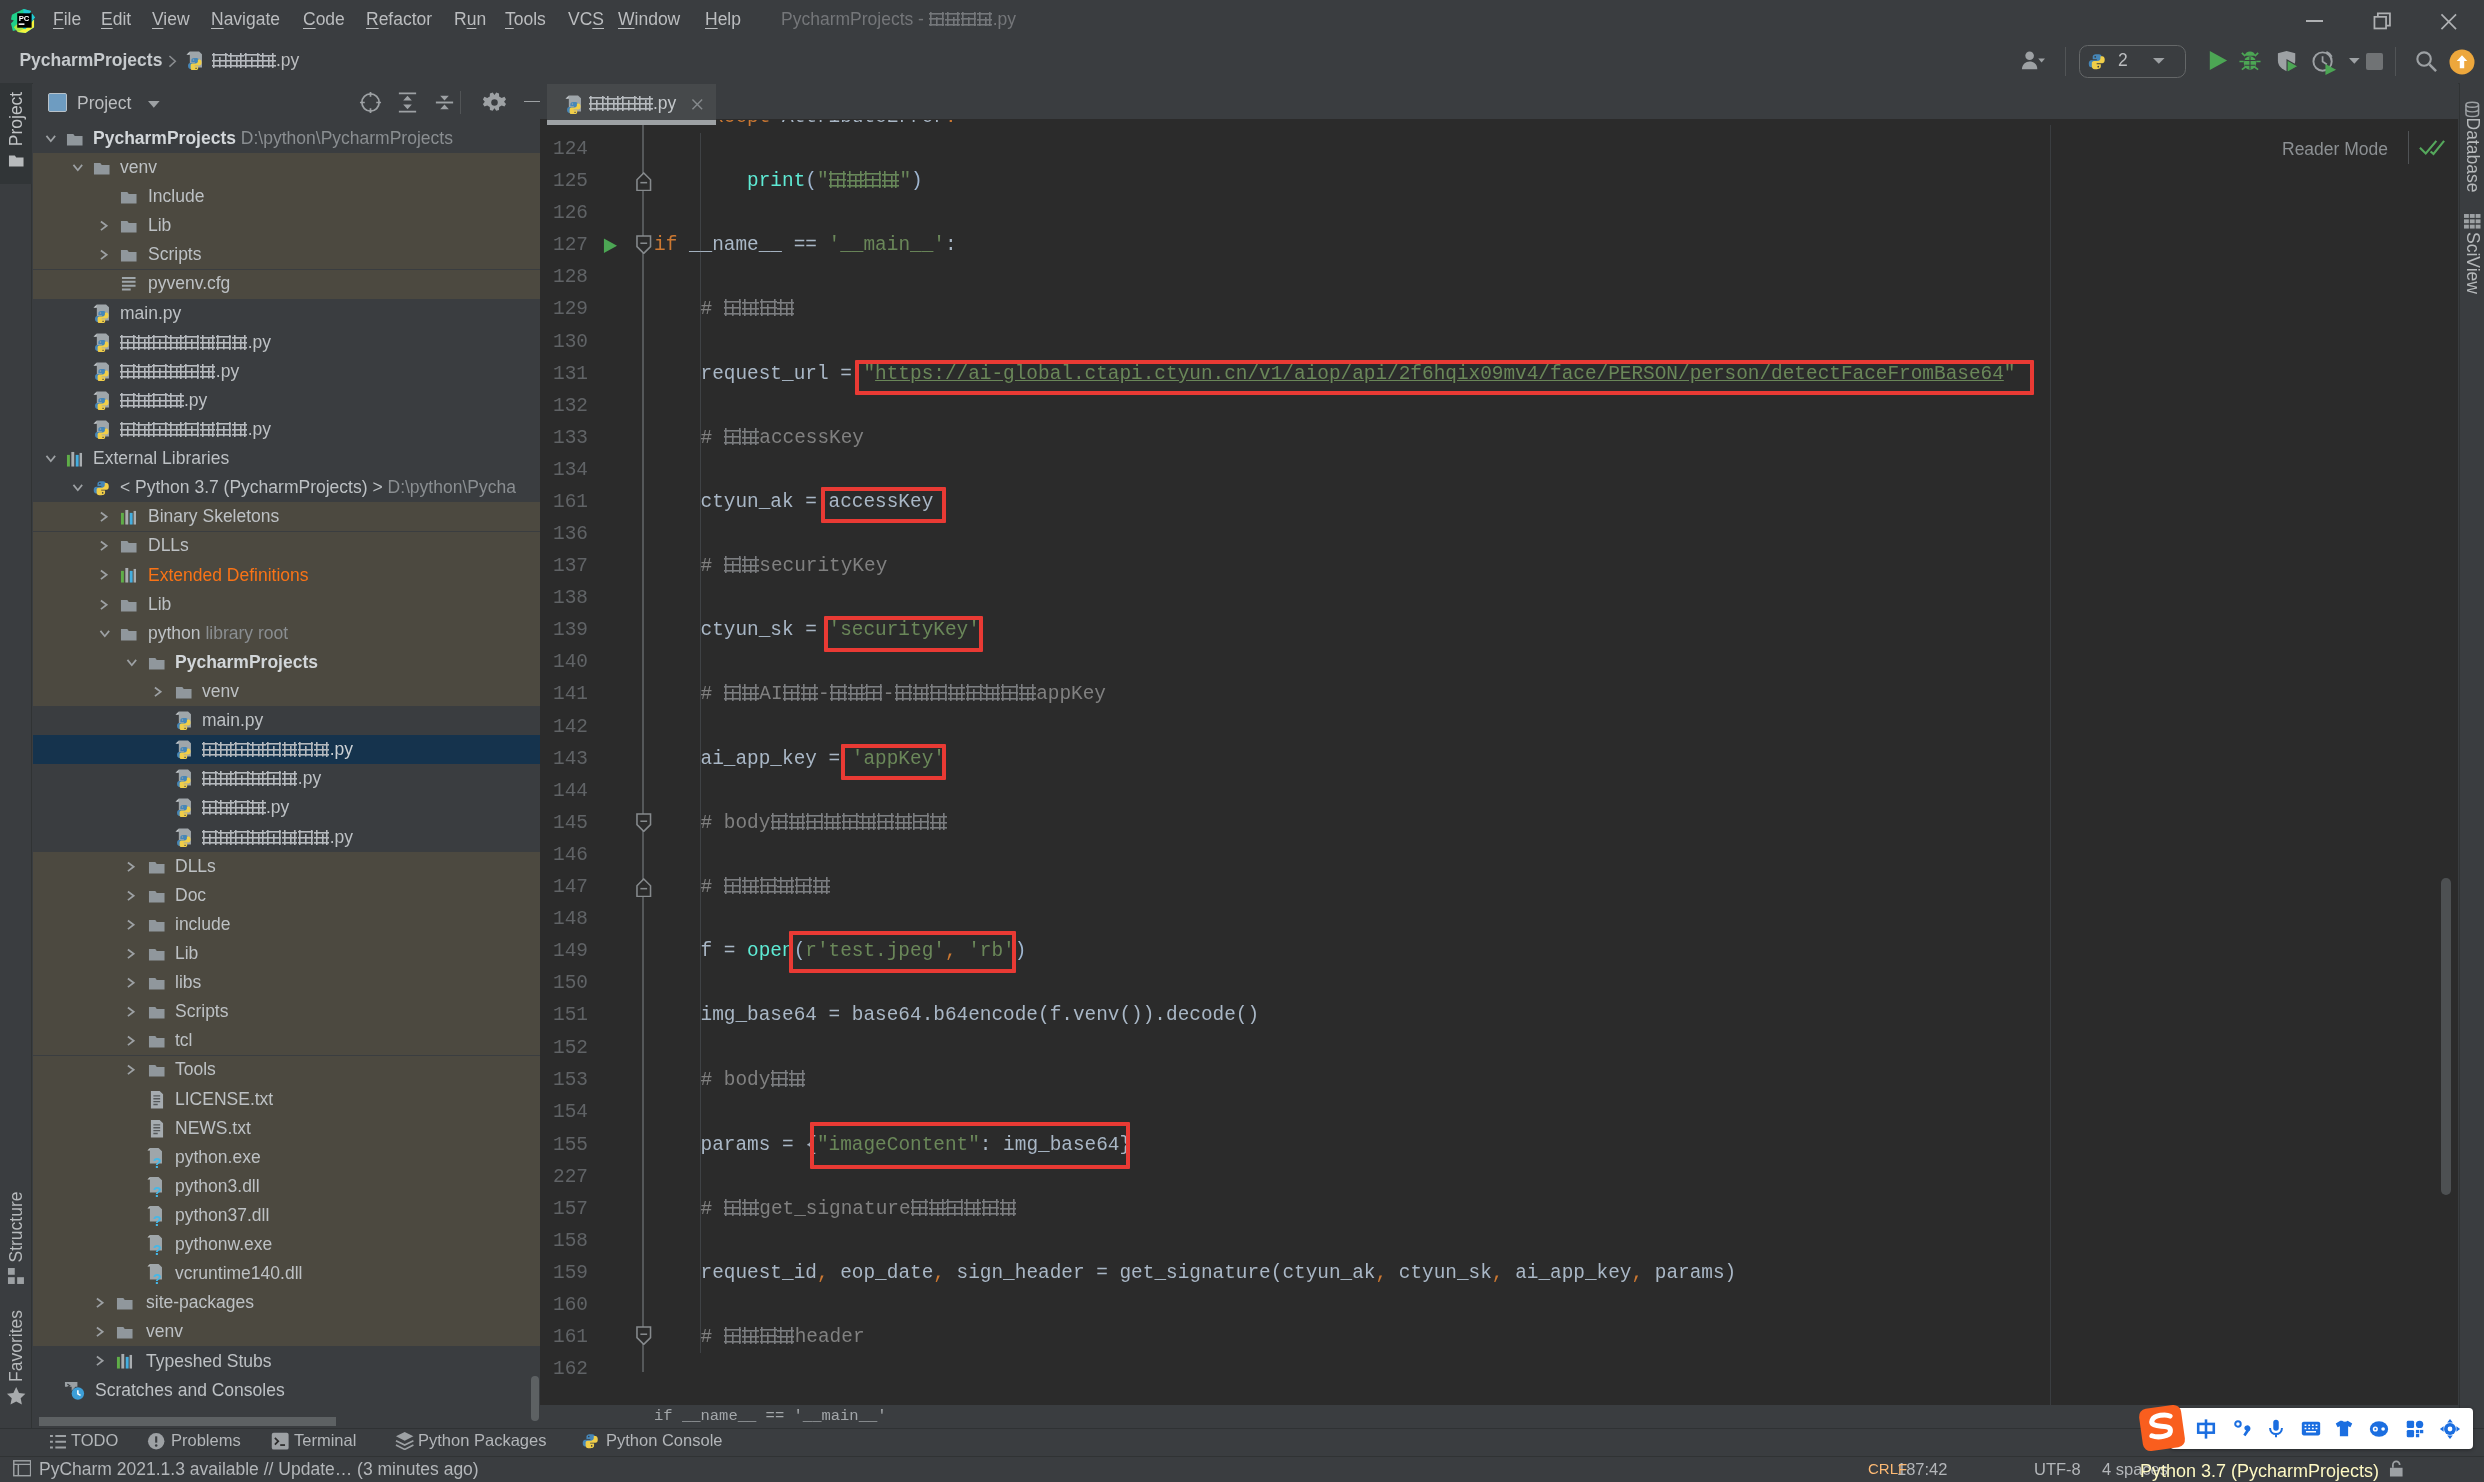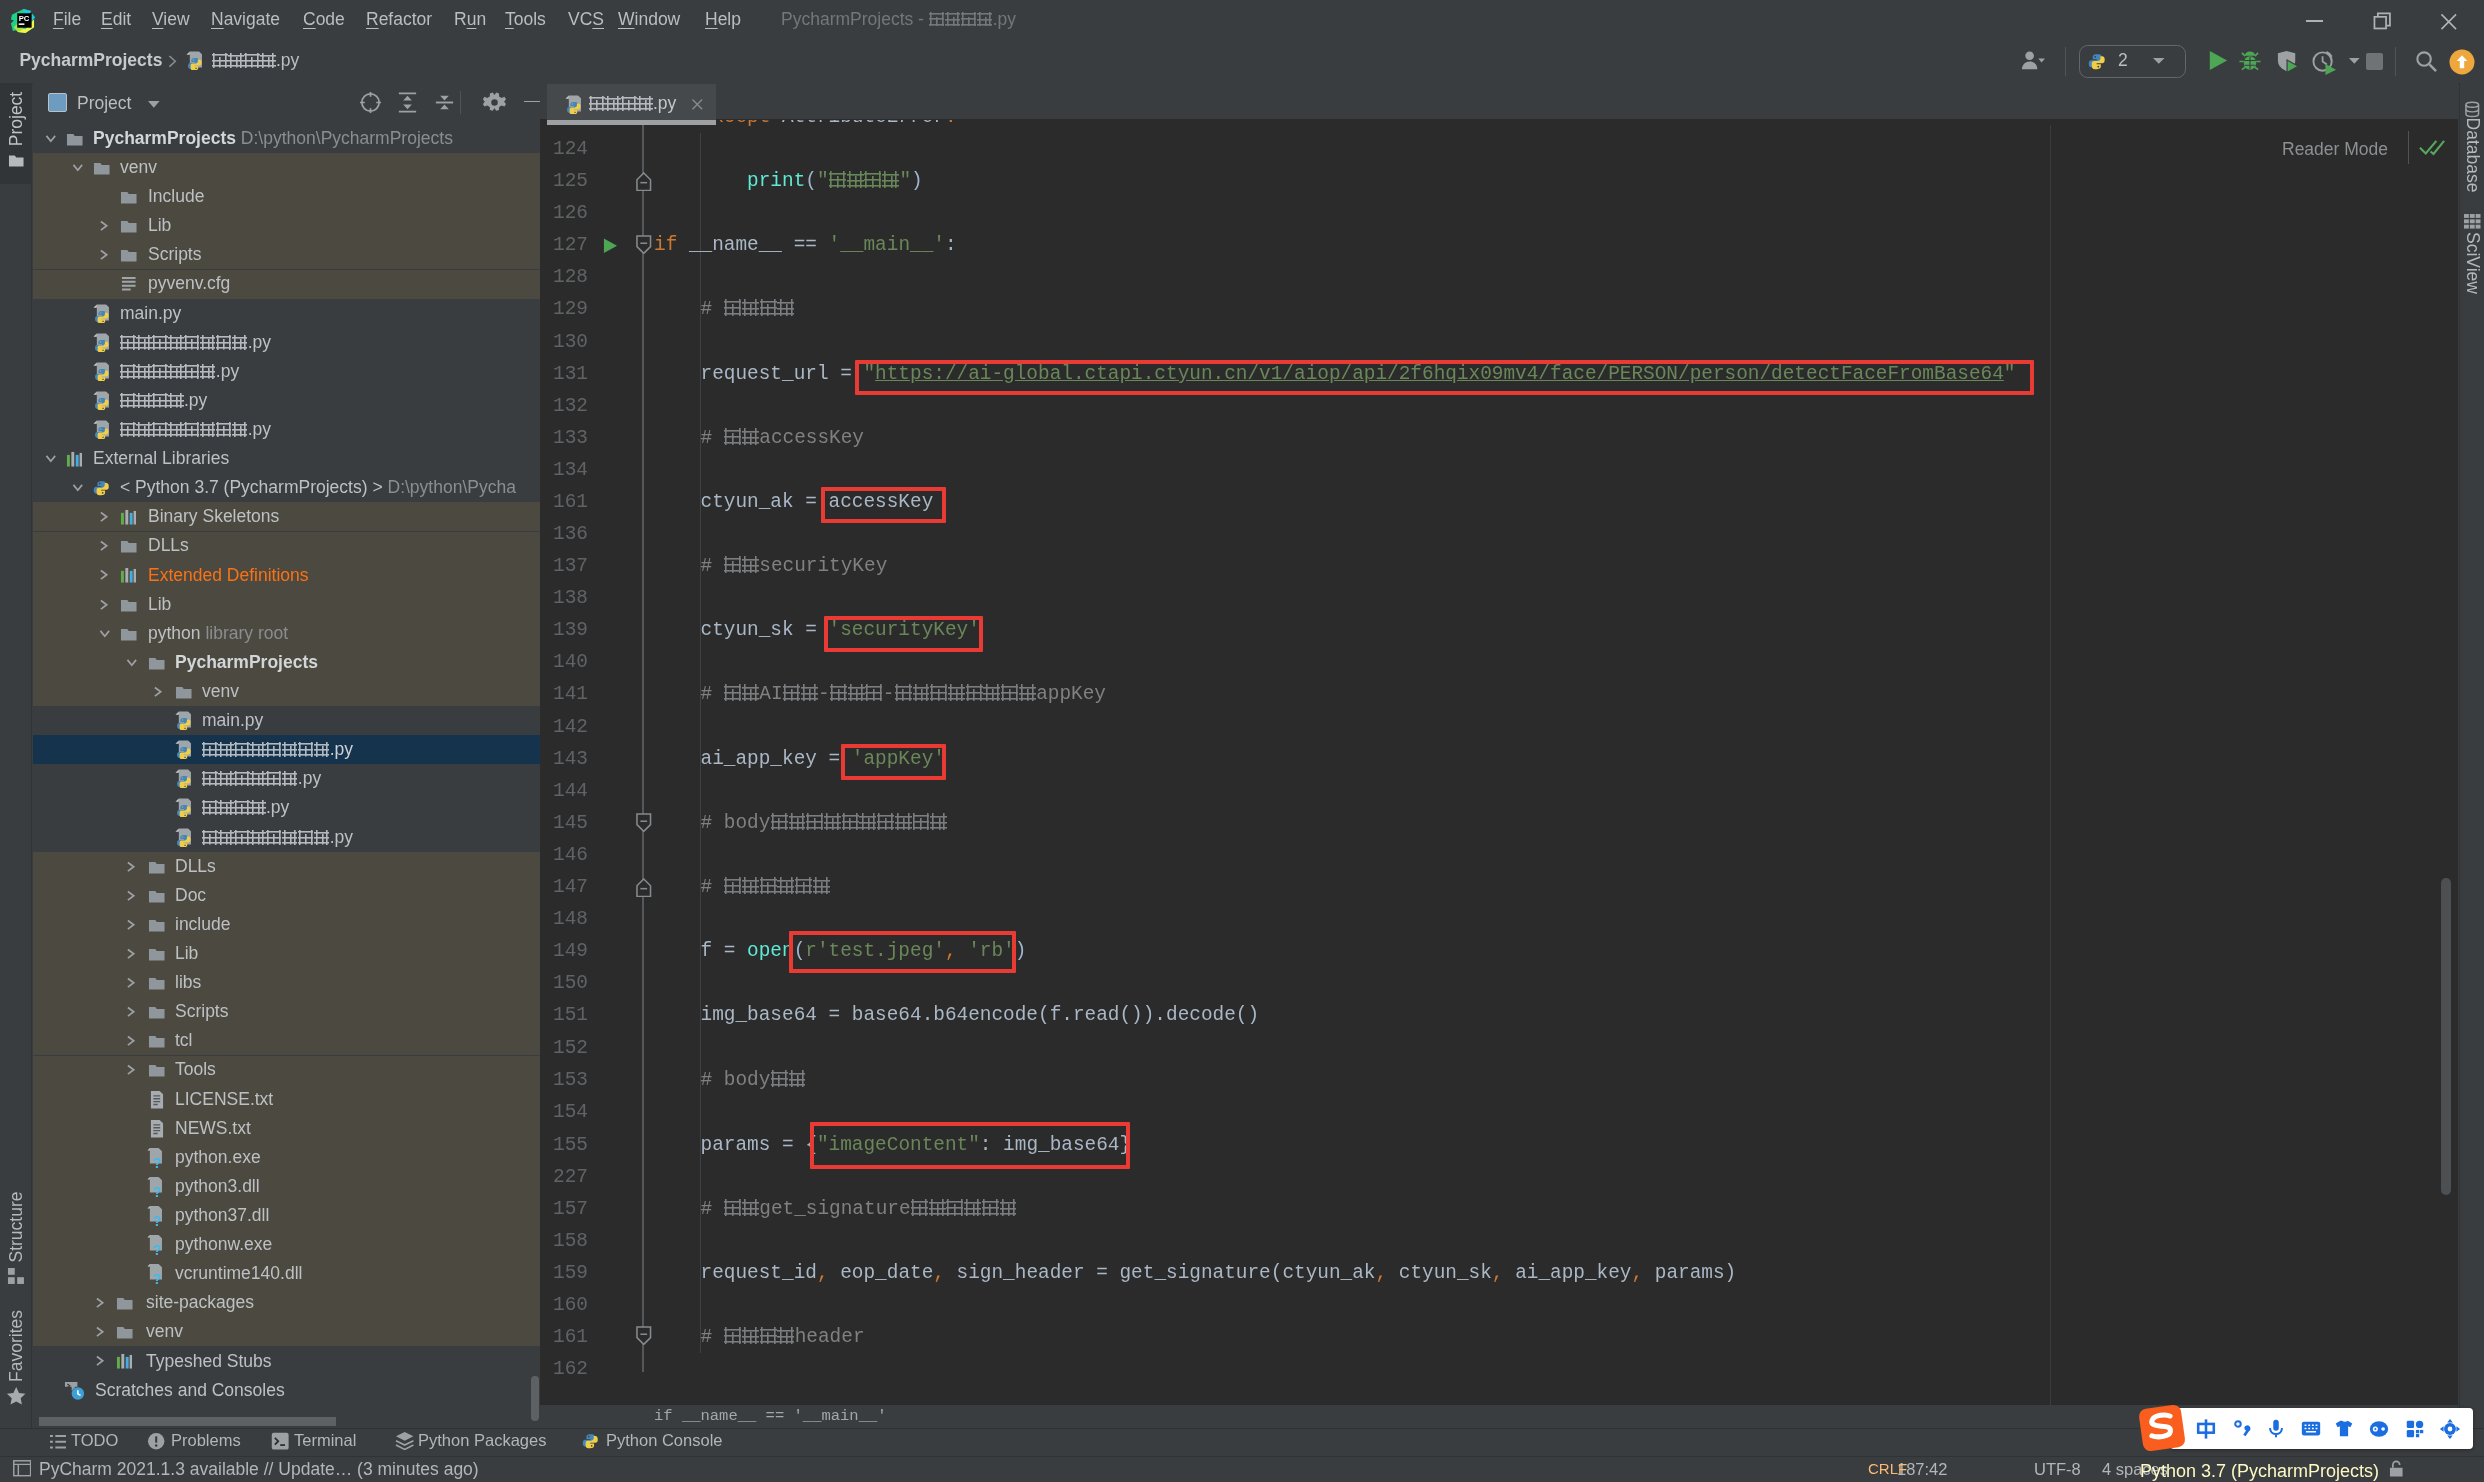--- a/index.html
+++ b/index.html
@@ -572,21 +572,21 @@
 <div class="ln" style="top:807px">145</div>
 <div class="cl" style="top:807px">    <span class="c"># body<i class="cj cjC"></i><i class="cj cjC v"></i><i class="cj cjC"></i><i class="cj cjC v"></i><i class="cj cjC"></i><i class="cj cjC v"></i><i class="cj cjC"></i><i class="cj cjC v"></i><i class="cj cjC"></i><i class="cj cjC v"></i></span></div>
 <div class="ln" style="top:839px">146</div>
 <div class="ln" style="top:871px">147</div>
 <div class="cl" style="top:871px">    <span class="c"># <i class="cj cjC"></i><i class="cj cjC v"></i><i class="cj cjC"></i><i class="cj cjC v"></i><i class="cj cjC"></i><i class="cj cjC v"></i></span></div>
 <div class="ln" style="top:903px">148</div>
 <div class="ln" style="top:935px">149</div>
 <div class="cl" style="top:935px">    f = <span class="b">open</span><span class="p">(</span><span class="s">r'test.jpeg'</span><span class="k">,</span> <span class="s">'rb'</span><span class="p">)</span></div>
 <div class="ln" style="top:967px">150</div>
 <div class="ln" style="top:999px">151</div>
-<div class="cl" style="top:999px">    img_base64 = base64.b64encode(f.read()).decode()</div>
+<div class="cl" style="top:999px">    img_base64 = base64.b64encode(f.venv()).decode()</div>
 <div class="ln" style="top:1032px">152</div>
 <div class="ln" style="top:1064px">153</div>
 <div class="cl" style="top:1064px">    <span class="c"># body<i class="cj cjC"></i><i class="cj cjC v"></i></span></div>
 <div class="ln" style="top:1096px">154</div>
 <div class="ln" style="top:1129px">155</div>
 <div class="cl" style="top:1129px">    params = {<span class="s">"imageContent"</span>: img_base64}</div>
 <div class="ln" style="top:1161px">227</div>
 <div class="ln" style="top:1193px">157</div>
 <div class="cl" style="top:1193px">    <span class="c"># <i class="cj cjC"></i><i class="cj cjC v"></i>get_signature<i class="cj cjC"></i><i class="cj cjC v"></i><i class="cj cjC"></i><i class="cj cjC v"></i><i class="cj cjC"></i><i class="cj cjC v"></i></span></div>
 <div class="ln" style="top:1225px">158</div>

